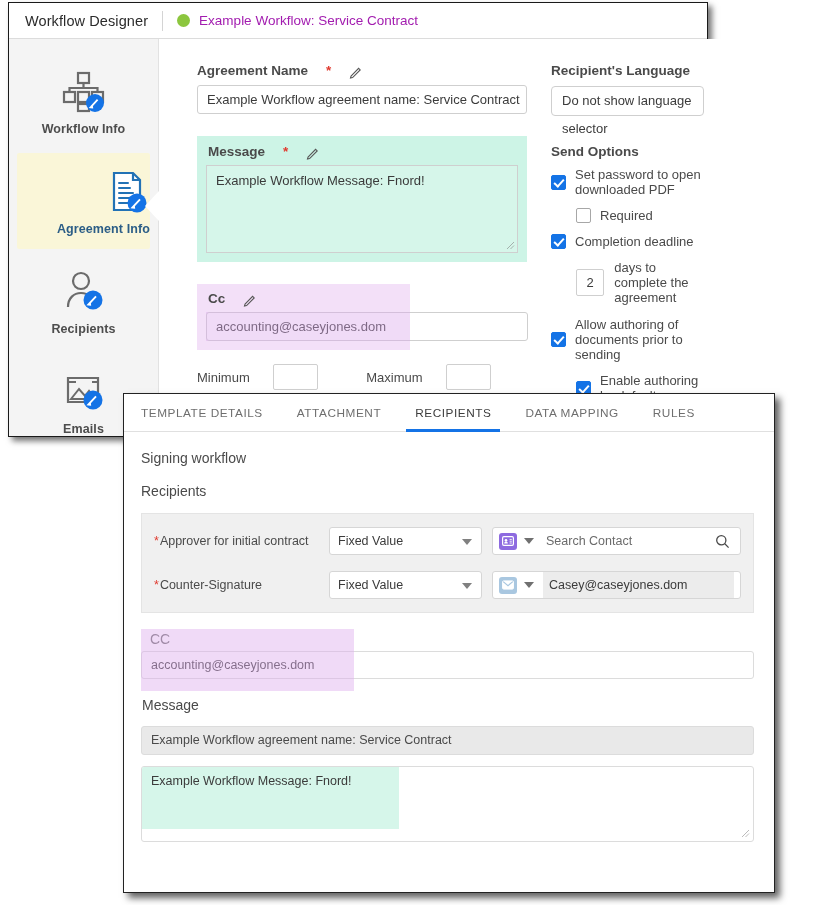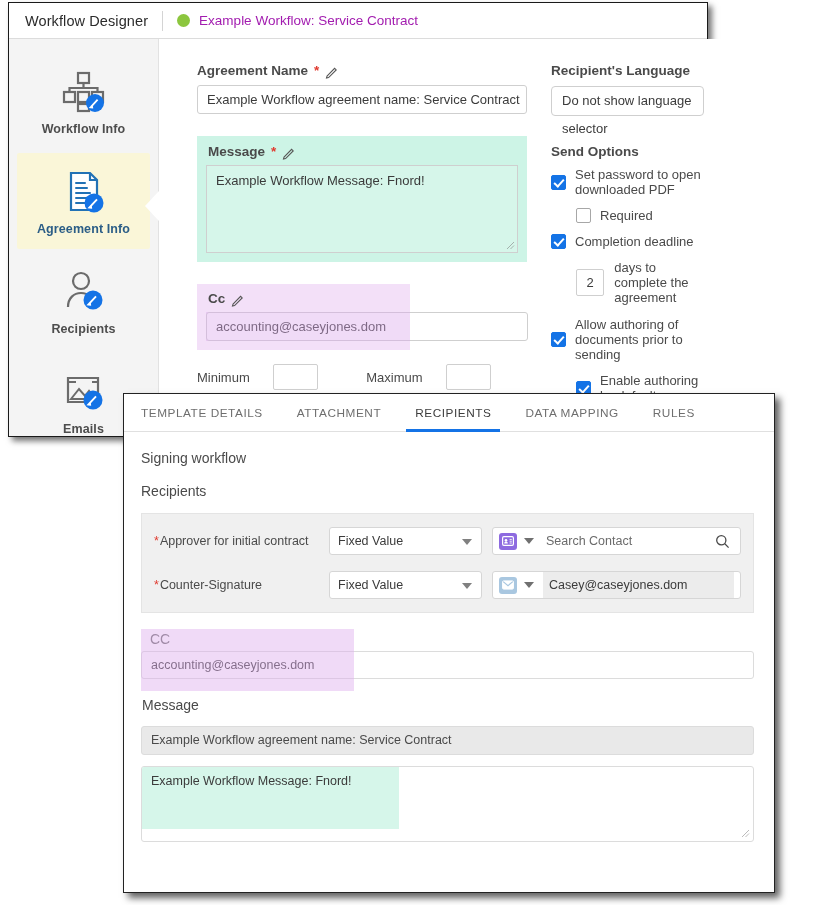--- a/index.html
+++ b/index.html
@@ -62,21 +62,21 @@
     flex: 0 0 150px;
   }
   .rail-item {
     height: 96px;
     margin: 0 8px 4px 8px;
     display: flex; flex-direction: column;
     align-items: center; justify-content: center;
     cursor: pointer;
     border-radius: 2px;
   }
-  .rail-item.active { background: #faf6d8; }
+  .rail-item.active { background: #faf6d8; align-items: flex-end; }
   .rail-item .ico { height: 52px; display:flex; align-items:center; justify-content:center; }
   .rail-item .lbl {
     margin-top: 4px;
     font-size: 12.5px;
     color: #4d4d4d;
     font-weight: 700;
     letter-spacing: .1px;
   }
   .rail-item.active .lbl { color: #2b5d86; }
 
@@ -104,21 +104,21 @@
     background: #fff;
     position: relative;
   }
   .col-left { width: 330px; flex: 0 0 330px; }
   .col-right { flex: 1; padding-top: 0; }
 
   .fld-label {
     font-size: 13.5px;
     color: #4a4a4a;
     font-weight: 700;
-    display: flex; align-items: center; gap: 6px;
+    display: flex; align-items: center; gap: 18px;
     margin-bottom: 7px;
   }
   .req { color: #e03a2f; font-weight: 700; }
 
   .pencil {
     width: 14px; height: 14px; display:inline-block;
     position: relative; top: 1px;
   }
 
   .txt-input {

